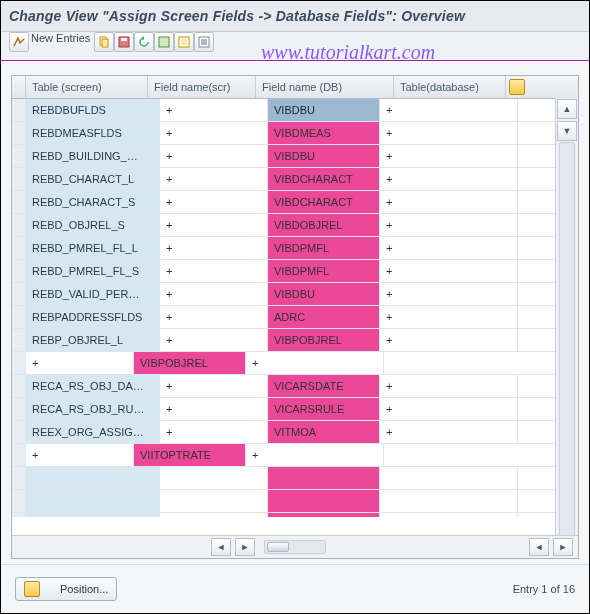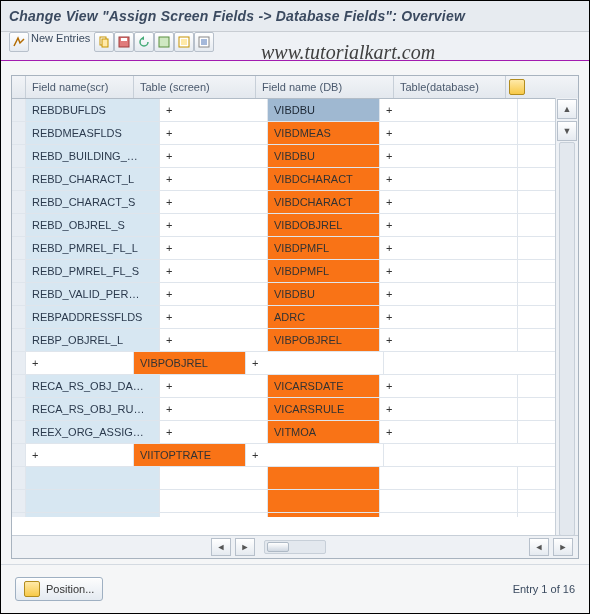--- a/index.html
+++ b/index.html
@@ -2,51 +2,51 @@
 <html><head>
 <meta charset="utf-8">
 <style>
   html,body{margin:0;padding:0;font-family:Arial,Helvetica,sans-serif;font-size:11px;color:#333;background:#fff}
   .frame{width:590px;height:614px;border:1px solid #000;box-sizing:border-box;position:relative;overflow:hidden;background:#f5f6f7}
   .titlebar{height:30px;background:#e7ebf0;display:flex;align-items:center;padding:0 8px;border-bottom:1px solid #c8cdd3}
   .titlebar h1{margin:0;font-size:14px;font-weight:bold;color:#3b4a60;font-style:italic;letter-spacing:.2px}
   .toolbar{height:28px;background:#eef1f5;display:flex;align-items:flex-start;padding:0 8px;border-bottom:1px solid #a21caf;}
   .tb-btn{width:18px;height:18px;border:1px solid #b7c0cb;border-radius:2px;background:linear-gradient(#fff,#e5eaf0);display:flex;align-items:center;justify-content:center;cursor:pointer}
   .tb-label{color:#3a4a5f;padding:0 4px 0 2px}
-  .wm{position:absolute;top:40px;left:260px;font-size:20px;color:#404040;font-family:Georgia,serif;font-style:italic;pointer-events:none;user-select:none}
+  .wm{position:absolute;top:40px;left:260px;font-size:20px;color:#8b5cf6;font-family:Georgia,serif;font-style:italic;pointer-events:none;user-select:none}
   .grid-wrap{margin:14px 10px 0 10px;border:1px solid #a8b3bf;background:#fff;height:484px;position:relative;box-sizing:border-box}
   .grid-head{display:flex;height:22px;background:linear-gradient(#f2f4f7,#e3e8ee);border-bottom:1px solid #b2bcc7}
   .gh{border-right:1px solid #c7cfd8;display:flex;align-items:center;padding:0 6px;color:#4a596d;box-sizing:border-box;white-space:nowrap;overflow:hidden}
   .gh0{width:14px;padding:0;flex:0 0 14px}
   .gh1{width:122px}
   .gh2{width:108px}
   .gh3{width:112px}
   .gh4{width:138px}
   .gh5{width:22px;padding:0;border-right:none;display:flex;align-items:center;justify-content:center}
   .cfg{width:14px;height:14px;background:linear-gradient(#ffe9a8,#f7c948);border:1px solid #b28c1e;border-radius:2px}
   .rows{height:418px;overflow:hidden;position:relative}
   .row{display:flex;height:22px;border-bottom:1px solid #dfe5ec}
   .c{border-right:1px solid #dfe5ec;display:flex;align-items:center;padding:0 6px;box-sizing:border-box;white-space:nowrap;overflow:hidden;text-overflow:ellipsis}
   .c0{width:14px;padding:0;background:#e8edf3;flex:0 0 14px}
   .c1{width:134px;background:#d7e7f2;color:#2b3a4d}
   .c2{width:108px;background:#fff}
-  .c3{width:112px;background:#f97316}
+  .c3{width:112px;background:#ec4899}
   .c4{width:138px;background:#fff}
   .sel{background:#9fb8d1 !important;color:#1a2532}
   .vscroll{position:absolute;top:22px;right:0;width:22px;bottom:22px;background:#eef1f5;border-left:1px solid #c7cfd8;display:flex;flex-direction:column}
   .sbtn{height:18px;border:1px solid #b7c0cb;margin:1px;background:linear-gradient(#fff,#e5eaf0);display:flex;align-items:center;justify-content:center;cursor:pointer;font-size:9px;color:#555}
   .track{flex:1;background:#e3e8ee;margin:0 3px;border:1px solid #c7cfd8;border-radius:2px}
   .hscroll{position:absolute;left:0;right:0;bottom:0;height:22px;background:#eef1f5;border-top:1px solid #c7cfd8;display:flex;align-items:center}
   .hpad{flex:1}
   .hbtns{display:flex;gap:2px;padding:0 4px}
   .hbtns .sbtn{width:18px;height:16px}
   .htrack{width:60px;height:12px;background:#e3e8ee;border:1px solid #c7cfd8;border-radius:2px;margin:0 4px;position:relative}
   .hthumb{position:absolute;left:2px;top:1px;width:20px;height:8px;background:linear-gradient(#fff,#d0d8e2);border:1px solid #aeb9c5;border-radius:2px}
   .footer{position:absolute;left:0;right:0;bottom:0;height:48px;display:flex;align-items:center;padding:0 14px;border-top:1px solid #d4dae1;background:#f5f6f7}
-  .pos-btn{display:flex;align-items:center;gap:6px;border:1px solid #9fb0c2;border-radius:3px;background:linear-gradient(#fdfdfd,#e4eaf1);height:22px;padding:0 8px;cursor:pointer;box-shadow:0 1px 0 #fff inset}
+  .pos-btn{display:flex;align-items:center;gap:20px;border:1px solid #9fb0c2;border-radius:3px;background:linear-gradient(#fdfdfd,#e4eaf1);height:22px;padding:0 8px;cursor:pointer;box-shadow:0 1px 0 #fff inset}
   .pos-icon{width:14px;height:14px;background:linear-gradient(#ffe9a8,#f7c948);border:1px solid #b28c1e;border-radius:2px}
   .entry{margin-left:auto;color:#3a4a5f}
   svg{display:block}
 </style>
 </head>
 <body>
 
 <div class="frame">
 
   <div class="titlebar">
@@ -97,22 +97,22 @@
           <line x1="3" y1="8" x2="9" y2="8" stroke="#4a72b5"></line>
         </svg>
     </div>
   </div>
 
   <div class="wm">www.tutorialkart.com</div>
 
   <div class="grid-wrap">
     <div class="grid-head">
       <div class="gh gh0"></div>
+      <div class="gh gh1">Table (screen)</div>
       <div class="gh gh2">Field name(scr)</div>
-      <div class="gh gh1">Table (screen)</div>
       <div class="gh gh4">Field name (DB)</div>
       <div class="gh gh3">Table(database)</div>
       <div class="gh gh5">
           <div class="cfg"></div>
         </div>
     </div>
 
     <div class="rows" id="rows">
         <div class="row">
           <div class="c c0"></div>

